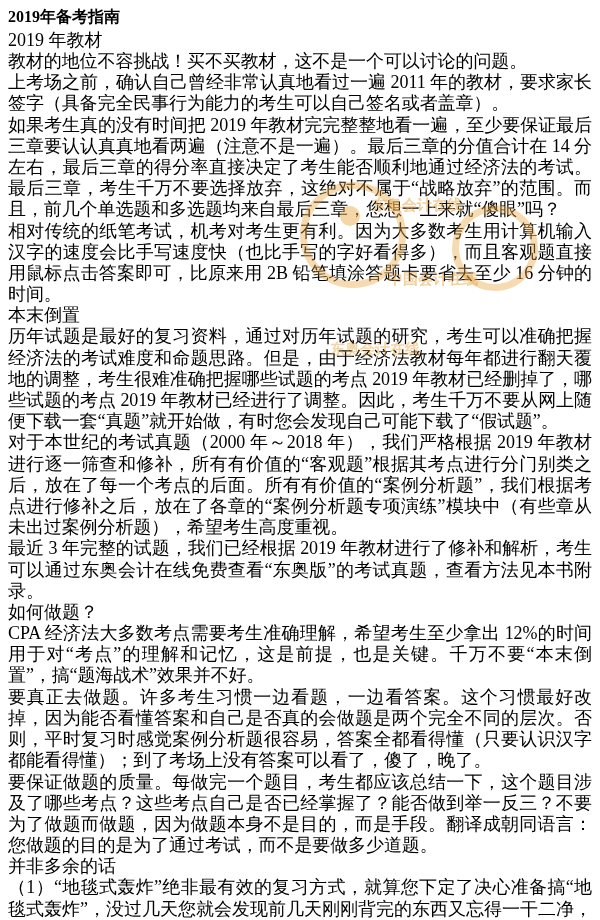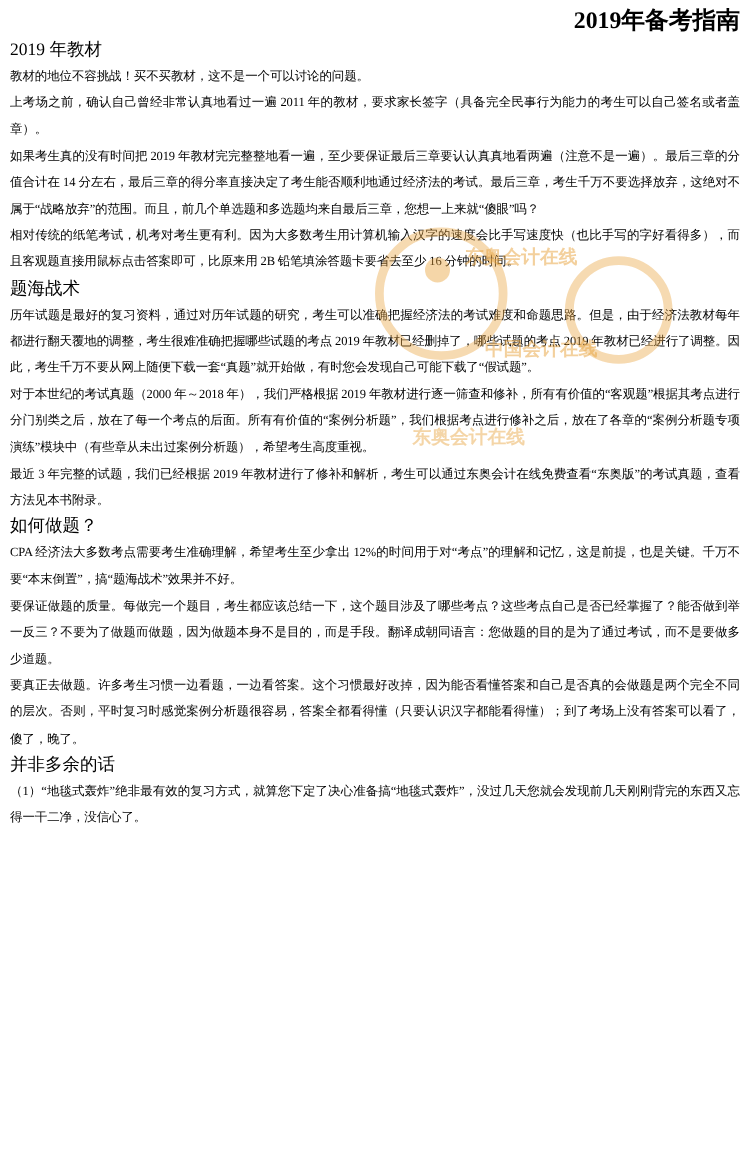--- a/index.html
+++ b/index.html
@@ -17,35 +17,35 @@
   }
   .page {
     position: relative;
     width: 600px;
     height: 920px;
     box-sizing: border-box;
     padding: 6px 8px 0 8px;
     overflow: hidden;
   }
   .doc-title {
-    text-align: right;
+    text-align: left;
     font-weight: bold;
-    font-size: 19px;
+    font-size: 16px;
     letter-spacing: 0px;
     margin: 2px 0 4px 0;
     line-height: 18px;
   }
   .heading {
-    font-size: 14px;
+    font-size: 18px;
     line-height: 21px;
     margin: 0;
     text-align: left;
   }
   .para {
-    font-size: 10px;
+    font-size: 18px;
     line-height: 21.2px;
     margin: 0;
     text-align: justify;
     text-justify: inter-ideograph;
     letter-spacing: -0.1px;
   }
   
   .wm {
     position: absolute;
     pointer-events: none;
@@ -110,28 +110,28 @@
 <div class="page">
 
   <div class="doc-title">2019年备考指南</div>
 
   <div id="doc-body">
       <div class="heading">2019 年教材</div>
       <div class="para">教材的地位不容挑战！买不买教材，这不是一个可以讨论的问题。</div>
       <div class="para">上考场之前，确认自己曾经非常认真地看过一遍 2011 年的教材，要求家长签字（具备完全民事行为能力的考生可以自己签名或者盖章）。</div>
       <div class="para">如果考生真的没有时间把 2019 年教材完完整整地看一遍，至少要保证最后三章要认认真真地看两遍（注意不是一遍）。最后三章的分值合计在 14 分左右，最后三章的得分率直接决定了考生能否顺利地通过经济法的考试。最后三章，考生千万不要选择放弃，这绝对不属于“战略放弃”的范围。而且，前几个单选题和多选题均来自最后三章，您想一上来就“傻眼”吗？</div>
       <div class="para">相对传统的纸笔考试，机考对考生更有利。因为大多数考生用计算机输入汉字的速度会比手写速度快（也比手写的字好看得多），而且客观题直接用鼠标点击答案即可，比原来用 2B 铅笔填涂答题卡要省去至少 16 分钟的时间。</div>
-      <div class="heading">题海战术</div>
+      <div class="heading">本末倒置</div>
       <div class="para">历年试题是最好的复习资料，通过对历年试题的研究，考生可以准确把握经济法的考试难度和命题思路。但是，由于经济法教材每年都进行翻天覆地的调整，考生很难准确把握哪些试题的考点 2019 年教材已经删掉了，哪些试题的考点 2019 年教材已经进行了调整。因此，考生千万不要从网上随便下载一套“真题”就开始做，有时您会发现自己可能下载了“假试题”。</div>
       <div class="para">对于本世纪的考试真题（2000 年～2018 年），我们严格根据 2019 年教材进行逐一筛查和修补，所有有价值的“客观题”根据其考点进行分门别类之后，放在了每一个考点的后面。所有有价值的“案例分析题”，我们根据考点进行修补之后，放在了各章的“案例分析题专项演练”模块中（有些章从未出过案例分析题），希望考生高度重视。</div>
       <div class="para">最近 3 年完整的试题，我们已经根据 2019 年教材进行了修补和解析，考生可以通过东奥会计在线免费查看“东奥版”的考试真题，查看方法见本书附录。</div>
       <div class="heading">如何做题？</div>
       <div class="para">CPA 经济法大多数考点需要考生准确理解，希望考生至少拿出 12%的时间用于对“考点”的理解和记忆，这是前提，也是关键。千万不要“本末倒置”，搞“题海战术”效果并不好。</div>
+      <div class="para">要真正去做题。许多考生习惯一边看题，一边看答案。这个习惯最好改掉，因为能否看懂答案和自己是否真的会做题是两个完全不同的层次。否则，平时复习时感觉案例分析题很容易，答案全都看得懂（只要认识汉字都能看得懂）；到了考场上没有答案可以看了，傻了，晚了。</div>
       <div class="para">要保证做题的质量。每做完一个题目，考生都应该总结一下，这个题目涉及了哪些考点？这些考点自己是否已经掌握了？能否做到举一反三？不要为了做题而做题，因为做题本身不是目的，而是手段。翻译成朝同语言：您做题的目的是为了通过考试，而不是要做多少道题。</div>
-      <div class="para">要真正去做题。许多考生习惯一边看题，一边看答案。这个习惯最好改掉，因为能否看懂答案和自己是否真的会做题是两个完全不同的层次。否则，平时复习时感觉案例分析题很容易，答案全都看得懂（只要认识汉字都能看得懂）；到了考场上没有答案可以看了，傻了，晚了。</div>
       <div class="heading">并非多余的话</div>
       <div class="para">（1）“地毯式轰炸”绝非最有效的复习方式，就算您下定了决心准备搞“地毯式轰炸”，没过几天您就会发现前几天刚刚背完的东西又忘得一干二净，没信心了。</div>
     </div>
 
   <div class="wm-ring wm-ring-1"></div>
   <div class="wm-ring wm-ring-2"></div>
   <div class="wm-dot"></div>
   <div class="wm wm-1">东奥会计在线</div>
   <div class="wm wm-2">中国会计在线</div>
   <div class="wm wm-3">东奥会计在线</div>

